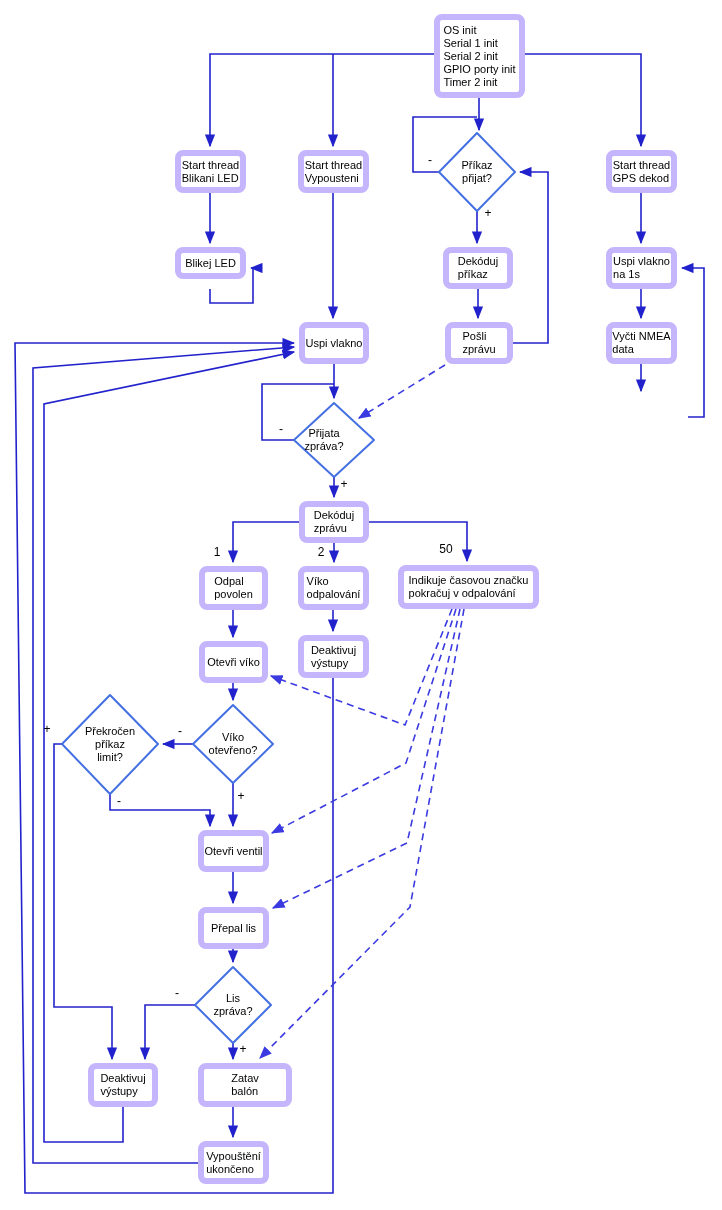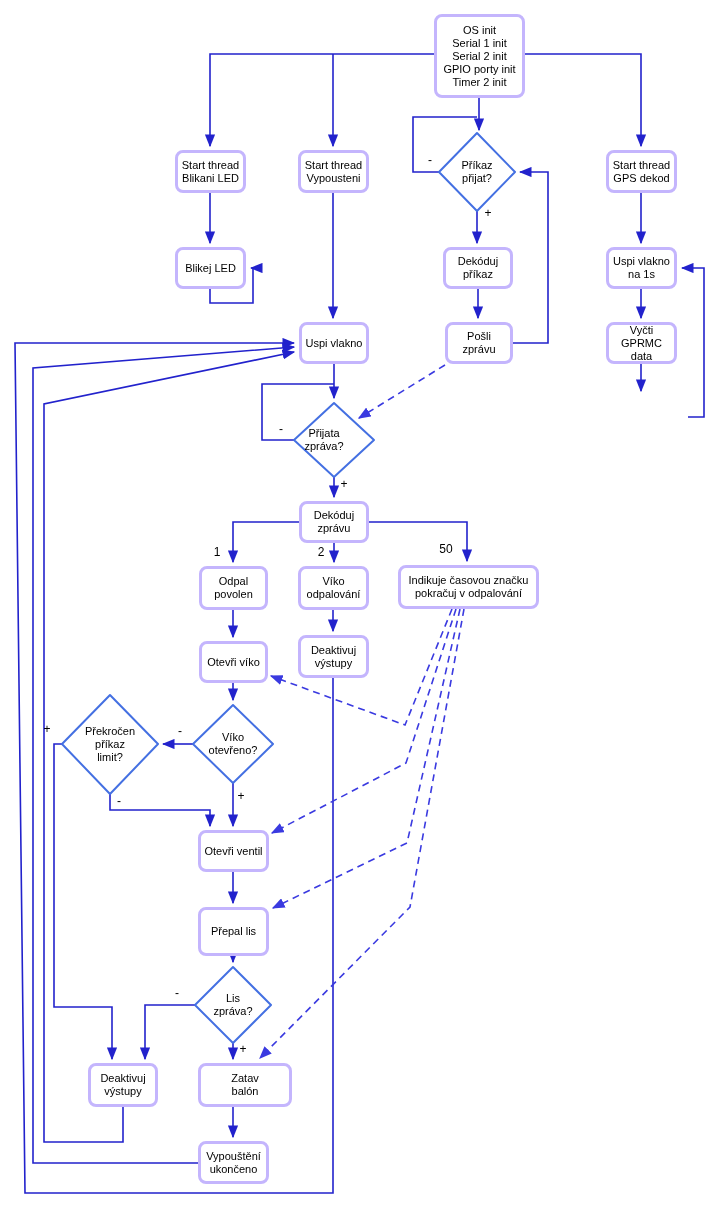--- a/index.html
+++ b/index.html
@@ -3,22 +3,22 @@
 <meta charset="utf-8">
 <style>
   html,body{margin:0;padding:0;background:#ffffff;}
   #canvas{position:relative;width:722px;height:1210px;background:#ffffff;
           font-family:"Liberation Sans", sans-serif;overflow:hidden;}
   svg.wires{position:absolute;left:0;top:0;}
   .edge{fill:none;stroke:#2222cc;stroke-width:1.6;}
   .edge.dashed{stroke:#3a3ae0;stroke-dasharray:7 5;}
   .diamond{fill:#ffffff;stroke:#4470e2;stroke-width:2;stroke-linejoin:round;}
   .node{position:absolute;box-sizing:border-box;background:#ffffff;
-        border:3px solid #c4b5fd;border-radius:8px;
-        display:flex;align-items:center;justify-content:center;text-align:center;
+        border:6px solid #c4b5fd;border-radius:8px;
+        display:flex;align-items:center;justify-content:center;
         font-size:11px;line-height:13px;color:#000;white-space:pre-line;z-index:2;}
   .dtext{position:absolute;transform:translate(-50%,-50%);text-align:center;
          font-size:11px;line-height:13px;color:#000;white-space:pre-line;z-index:3;}
   .elabel{position:absolute;transform:translate(-50%,-50%);font-size:12px;
           color:#000;z-index:3;}
 </style>
 </head>
 <body>
 
 <div id="canvas">
@@ -87,43 +87,43 @@
 Serial 1 init
 Serial 2 init
 GPIO porty init
 Timer 2 init</div>
   <div class="node" style="left:175px;top:150px;width:71px;height:43px">Start thread
 Blikani LED</div>
   <div class="node" style="left:298px;top:150px;width:71px;height:43px">Start thread
 Vypousteni</div>
   <div class="node" style="left:606px;top:150px;width:71px;height:43px">Start thread
 GPS dekod</div>
-  <div class="node" style="left:175px;top:247px;width:71px;height:42px">Blikej LED</div>
+  <div class="node" style="left:175px;top:247px;width:71px;height:32px">Blikej LED</div>
   <div class="node" style="left:443px;top:247px;width:70px;height:42px">Dekóduj
 příkaz</div>
   <div class="node" style="left:445px;top:322px;width:68px;height:42px">Pošli
 zprávu</div>
   <div class="node" style="left:299px;top:322px;width:70px;height:42px">Uspi vlakno</div>
   <div class="node" style="left:606px;top:247px;width:71px;height:42px">Uspi vlakno
 na 1s</div>
-  <div class="node" style="left:606px;top:322px;width:71px;height:42px">Vyčti GPRMC
+  <div class="node" style="left:606px;top:322px;width:71px;height:42px">Vyčti NMEA
 data</div>
   <div class="node" style="left:299px;top:501px;width:70px;height:42px">Dekóduj
 zprávu</div>
   <div class="node" style="left:199px;top:566px;width:69px;height:44px">Odpal
 povolen</div>
   <div class="node" style="left:298px;top:566px;width:71px;height:44px">Víko
 odpalování</div>
   <div class="node" style="left:398px;top:565px;width:141px;height:44px">Indikuje časovou značku
 pokračuj v odpalování</div>
   <div class="node" style="left:199px;top:641px;width:69px;height:42px">Otevři víko</div>
   <div class="node" style="left:298px;top:635px;width:71px;height:43px">Deaktivuj
 výstupy</div>
   <div class="node" style="left:198px;top:830px;width:71px;height:42px">Otevři ventil</div>
-  <div class="node" style="left:198px;top:907px;width:71px;height:49px">Přepal lis</div>
+  <div class="node" style="left:198px;top:907px;width:71px;height:42px">Přepal lis</div>
   <div class="node" style="left:88px;top:1063px;width:70px;height:44px">Deaktivuj
 výstupy</div>
   <div class="node" style="left:198px;top:1063px;width:94px;height:44px">Zatav
 balón</div>
   <div class="node" style="left:198px;top:1141px;width:71px;height:43px">Vypouštění
 ukončeno</div>
 
   <div class="dtext" style="left:477px;top:172px">Příkaz
 přijat?</div>
   <div class="dtext" style="left:324px;top:440px">Přijata

